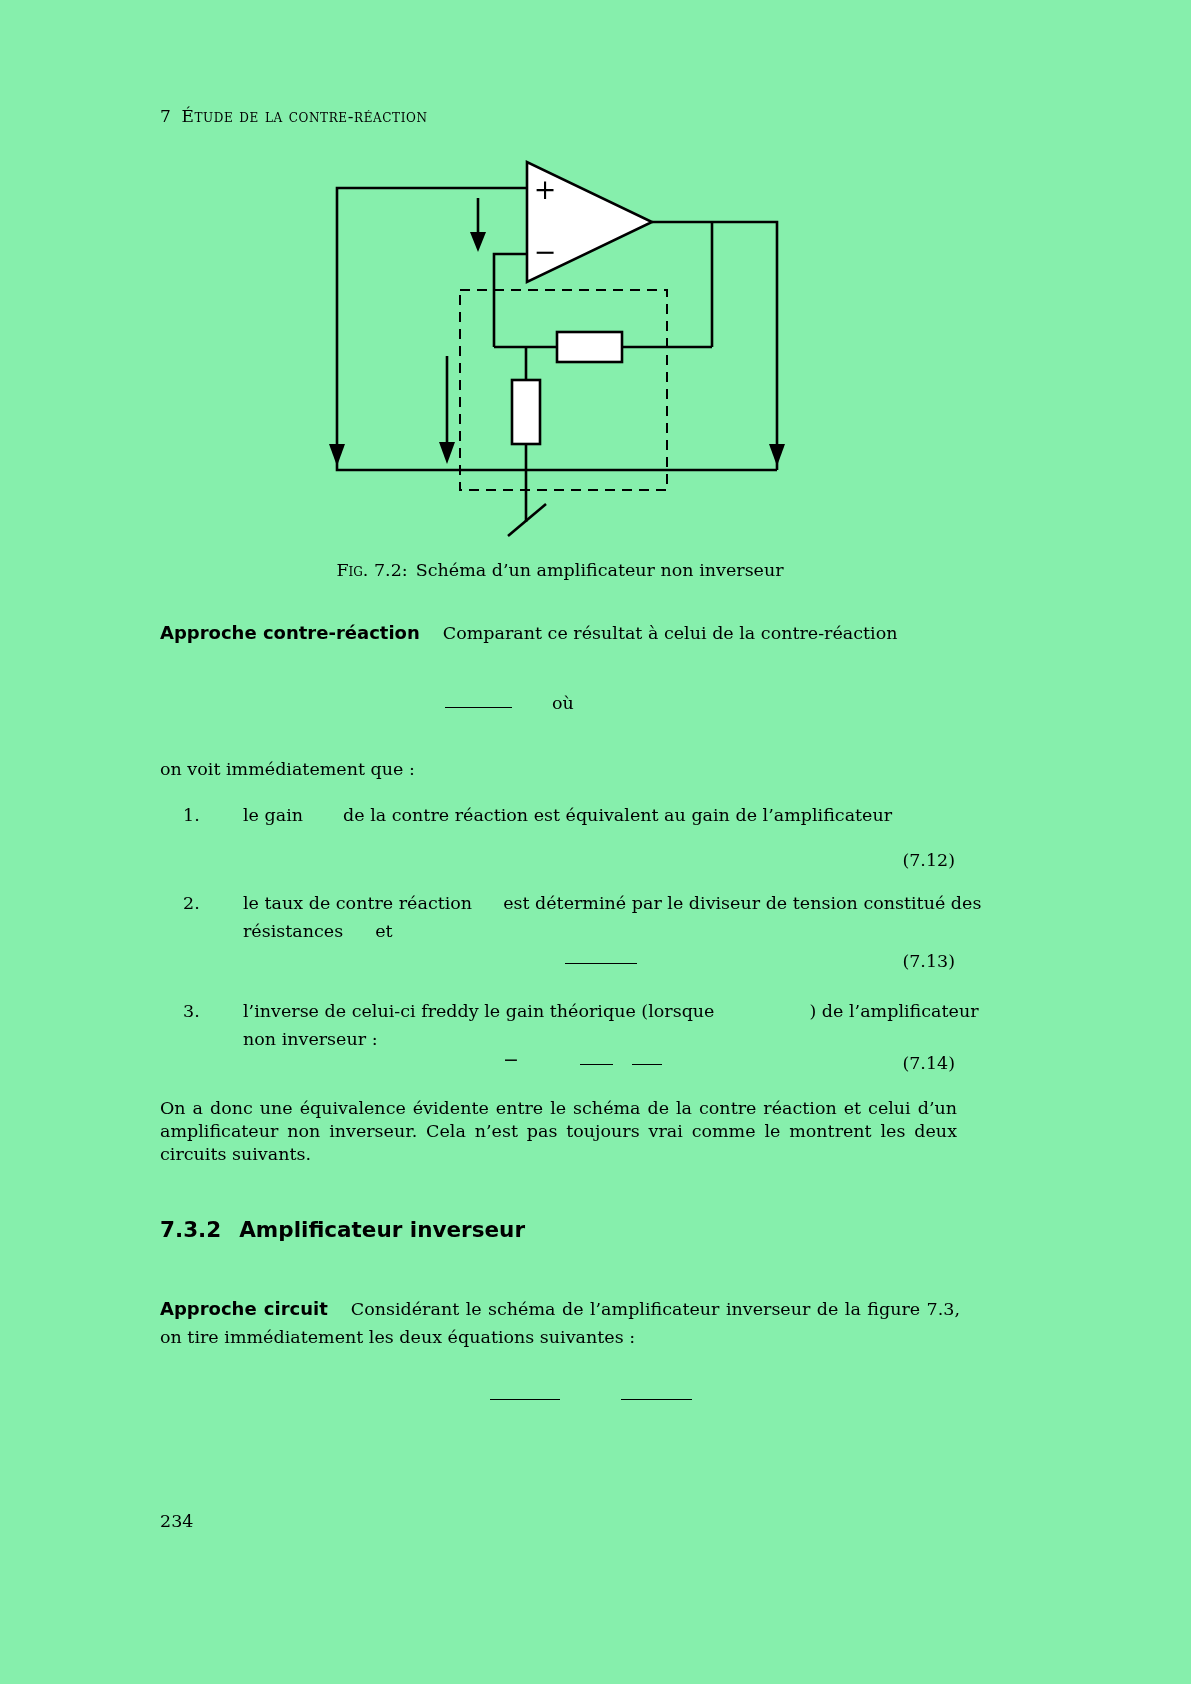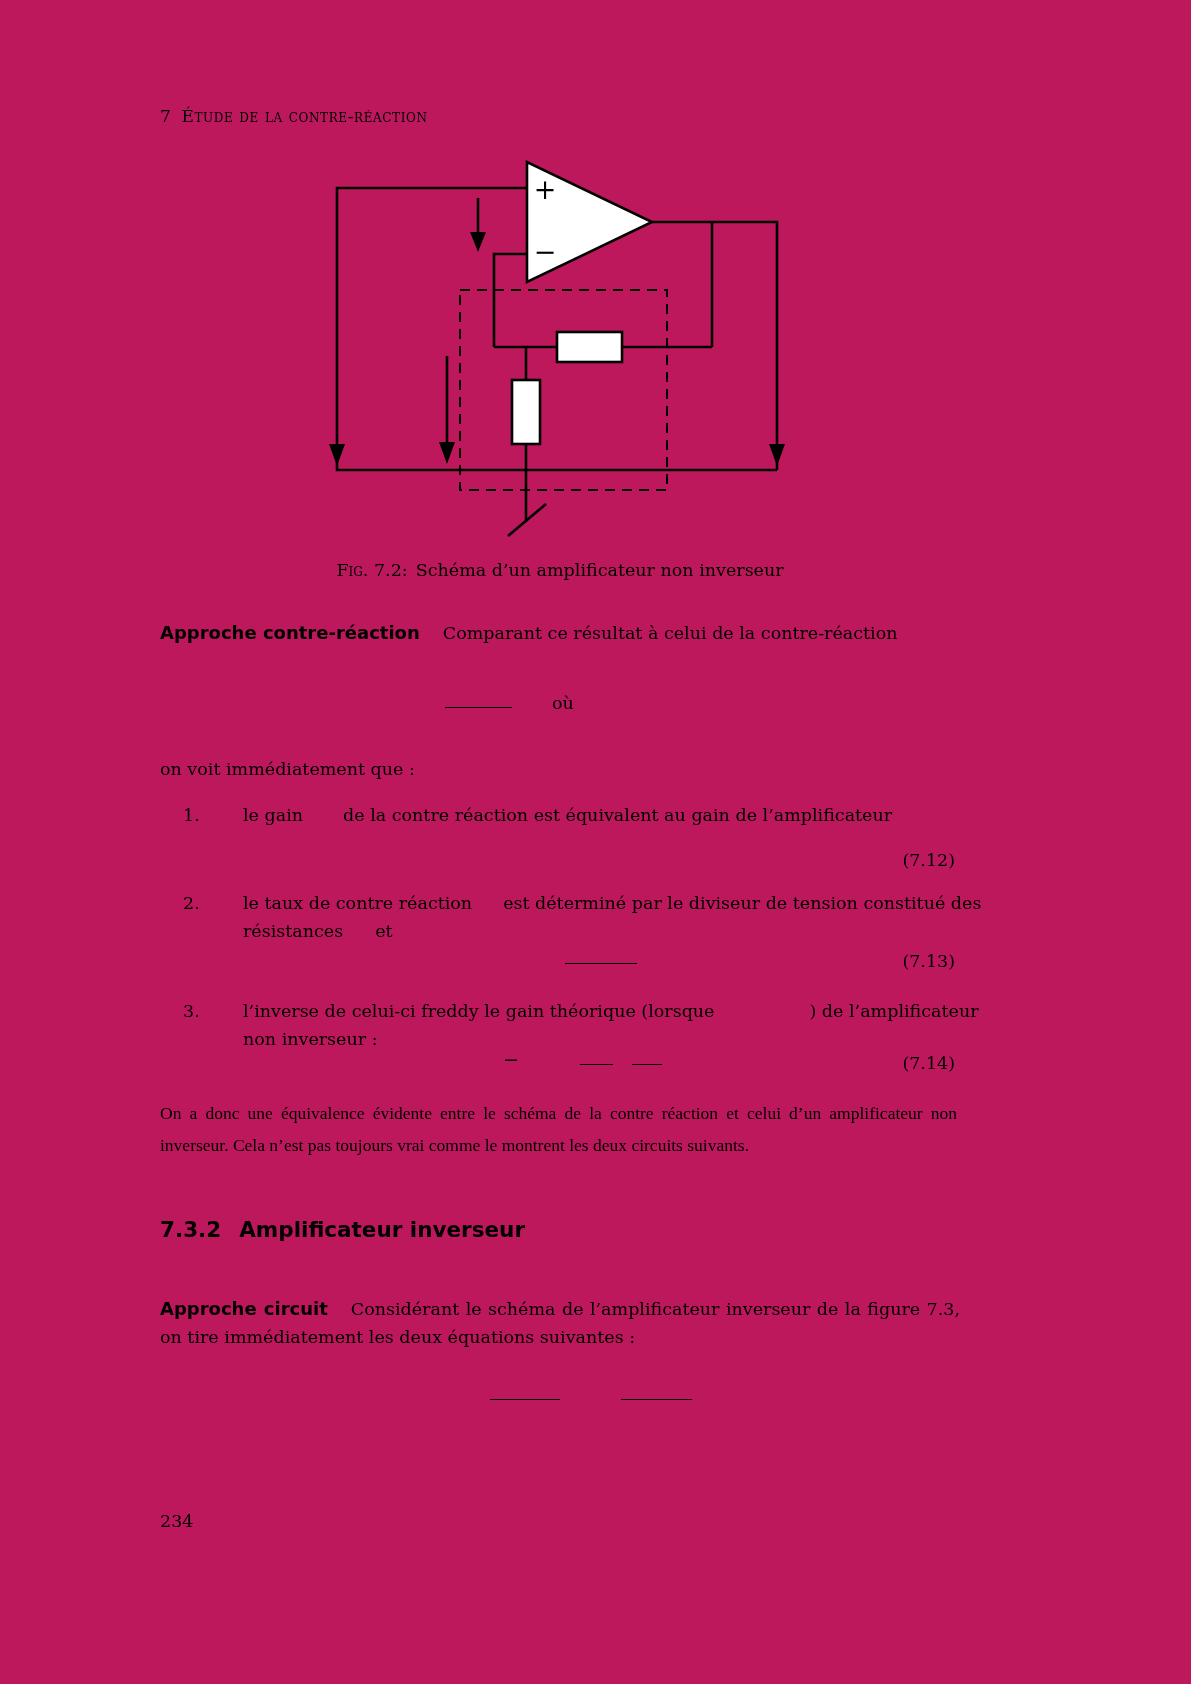--- a/index.html
+++ b/index.html
@@ -1,19 +1,19 @@
 <!DOCTYPE html>
 <html><head>
 <meta charset="utf-8">
 <style>
   * { margin:0; padding:0; box-sizing:border-box; }
   html,body { background:#e9e9e9; }
   .page {
     position:relative; width:1191px; height:1684px; margin:0 auto;
-    background:#be185d; color:#000000;
+    background:#86efac; color:#000000;
     font-family:"DejaVu Serif","Liberation Serif",serif;
     font-size:17.5px; line-height:1.45;
   }
   .abs { position:absolute; }
   .smallcaps { font-variant:small-caps; }
   .sans-bold { font-family:"DejaVu Sans","Liberation Sans",sans-serif; font-weight:bold; }
   .running-head { top:104px; left:160px; font-size:17px; letter-spacing:0.6px; }
   .running-head .chapnum { margin-right:10px; }
   .circuit-svg { top:148px; left:318px; }
   .fig-caption { top:558px; left:280px; width:560px; text-align:center; }
@@ -21,21 +21,21 @@
   .para-head { font-size:18px; }
   .para-head-gap { display:inline-block; width:23px; }
   .blk-approche-cr { top:620px; left:160px; width:800px; }
   .frac-bar { position:absolute; height:0; border-top:1.7px solid #000; }
   .eq-where { top:691px; left:552px; }
   .blk-onvoit { top:757px; left:160px; }
   .li-num { position:absolute; left:183px; }
   .li-text { position:absolute; left:209px; white-space:nowrap;margin-left:34px; }
   .gap { display:inline-block; }
   .eq-no { position:absolute; right:236px; }
-  .blk-closing { top:1097px; left:160px; width:797px; text-align:justify; line-height:32px;font-family:Liberation Serif, serif; }
+  .blk-closing { top:1097px; left:160px; width:797px; text-align:justify; line-height:23px; }
   .section-head { top:1214px; left:160px; font-size:21.5px; }
   .section-head .sec-num { margin-right:18px; }
   .blk-approche-circ { top:1263px; left:160px; width:800px; text-align:justify; line-height:28px;margin-top:32px; }
   .footer-pagenum { top:1509px; left:160px; }
   .footer-copy { top:1509px; left:160px; width:797px; text-align:center; }
   .footer-copy .copy-c { margin-right:9px; }
   .minus-sign { top:1046px; left:503px; font-size:19px; }
 </style>
 </head>
 <body>

